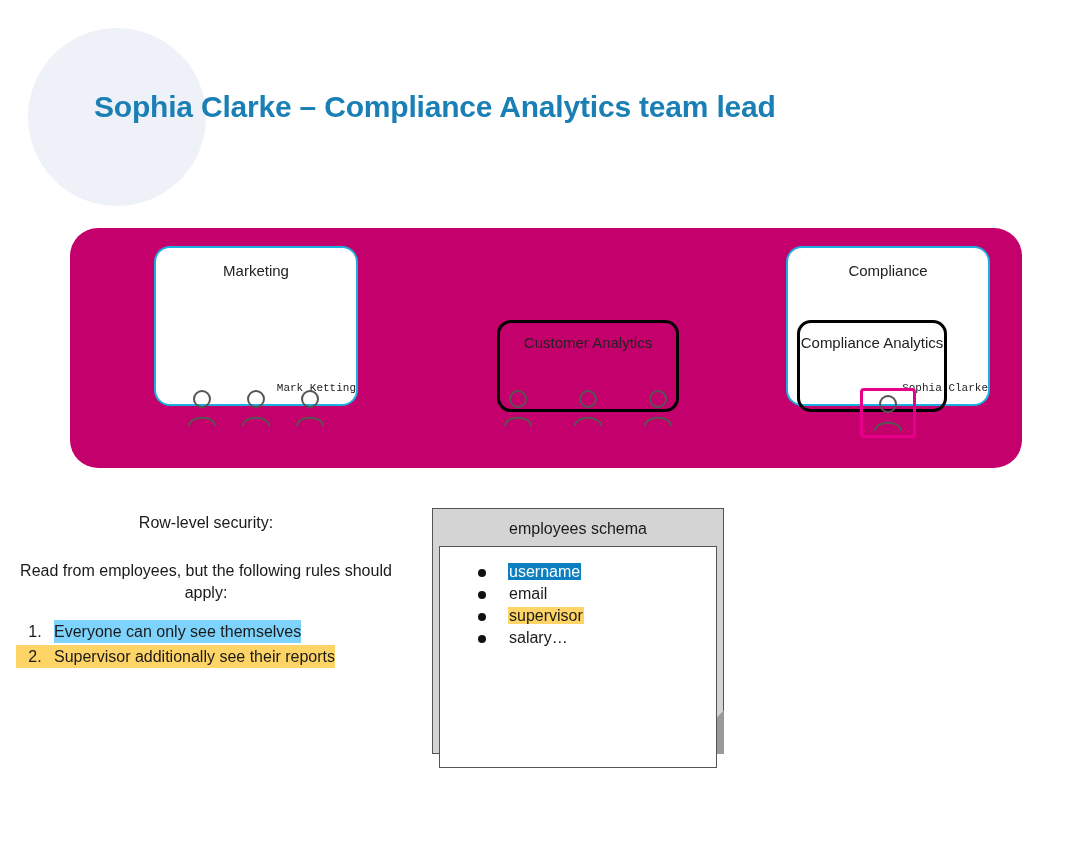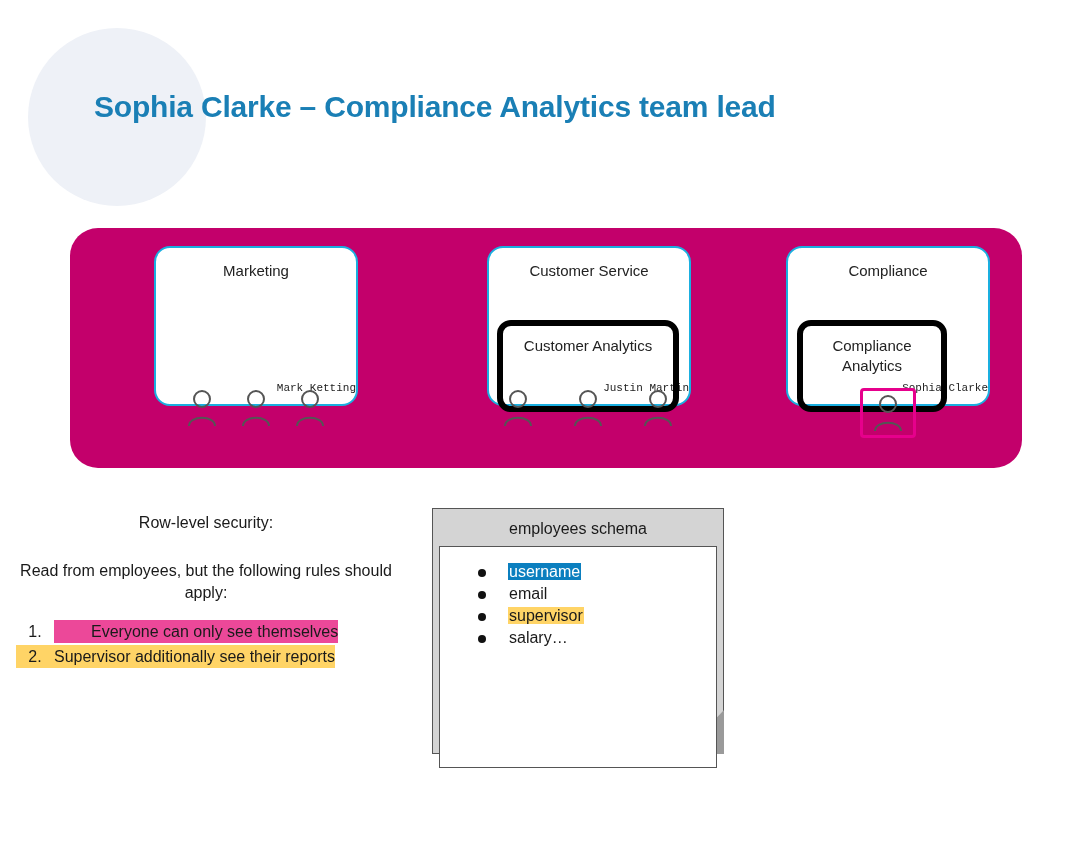--- a/index.html
+++ b/index.html
@@ -84,21 +84,21 @@
     right: 0;
     text-align: right;
     font-size: 11px;
     color: #222222;
     font-family: Liberation Mono, monospace;
   }
 
   
   .subteam-box {
     position: absolute;
-    border: 6px solid #000000;
+    border: 3px solid #000000;
     border-radius: 14px;
     box-sizing: border-box;
     background: transparent;
   }
   .subteam-box.cs {
     left: 497px;
     top: 320px;
     width: 182px;
     height: 92px;
   }
@@ -178,21 +178,21 @@
   .rule-num {
     width: 38px;
     flex: 0 0 38px;
     font-size: 16px;
     line-height: 23px;
   }
   .rule-text {
     font-size: 16px;
     line-height: 23px;
   }
-  .hl-blue { background: #ec4899; padding-left: 37px; }
+  .hl-blue { background: #7dd3fc; }
   .hl-yellow { background: #ffd466; }
   .rule-item.rule-2 .rule-num { background: #ffd466; }
 
   
   .doc {
     position: absolute;
     left: 432px;
     top: 508px;
     width: 292px;
     height: 246px;
@@ -289,24 +289,20 @@
         </svg>
     </div>
     <div class="person">
       <svg width="38" height="40" viewBox="0 0 38 40">
           <circle cx="19" cy="11" r="8" fill="none" stroke="#555" stroke-width="2"></circle>
           <path d="M6 38 C6 27 32 27 32 38" fill="none" stroke="#555" stroke-width="2"></path>
         </svg>
     </div>
   </div>
 
-  <div class="dept-card customer-service">
-    <div class="dept-title">Customer Service</div>
-    <div class="dept-owner">Justin Martin</div>
-  </div>
   <div class="subteam-box cs">
     <div class="subteam-label">Customer Analytics</div>
   </div>
   <div class="people-row cs">
     <div class="person">
       <svg width="38" height="40" viewBox="0 0 38 40">
           <circle cx="19" cy="11" r="8" fill="none" stroke="#555" stroke-width="2"></circle>
           <path d="M6 38 C6 27 32 27 32 38" fill="none" stroke="#555" stroke-width="2"></path>
         </svg>
     </div>

